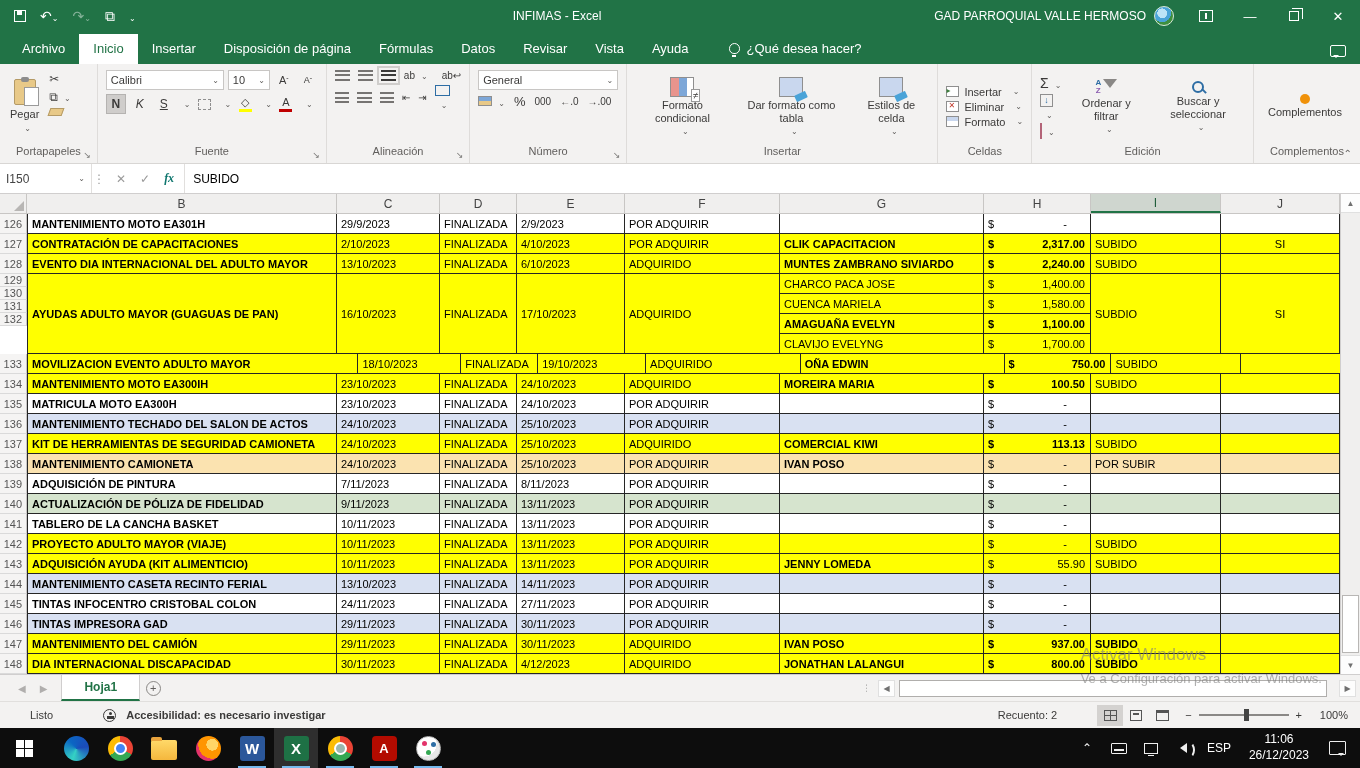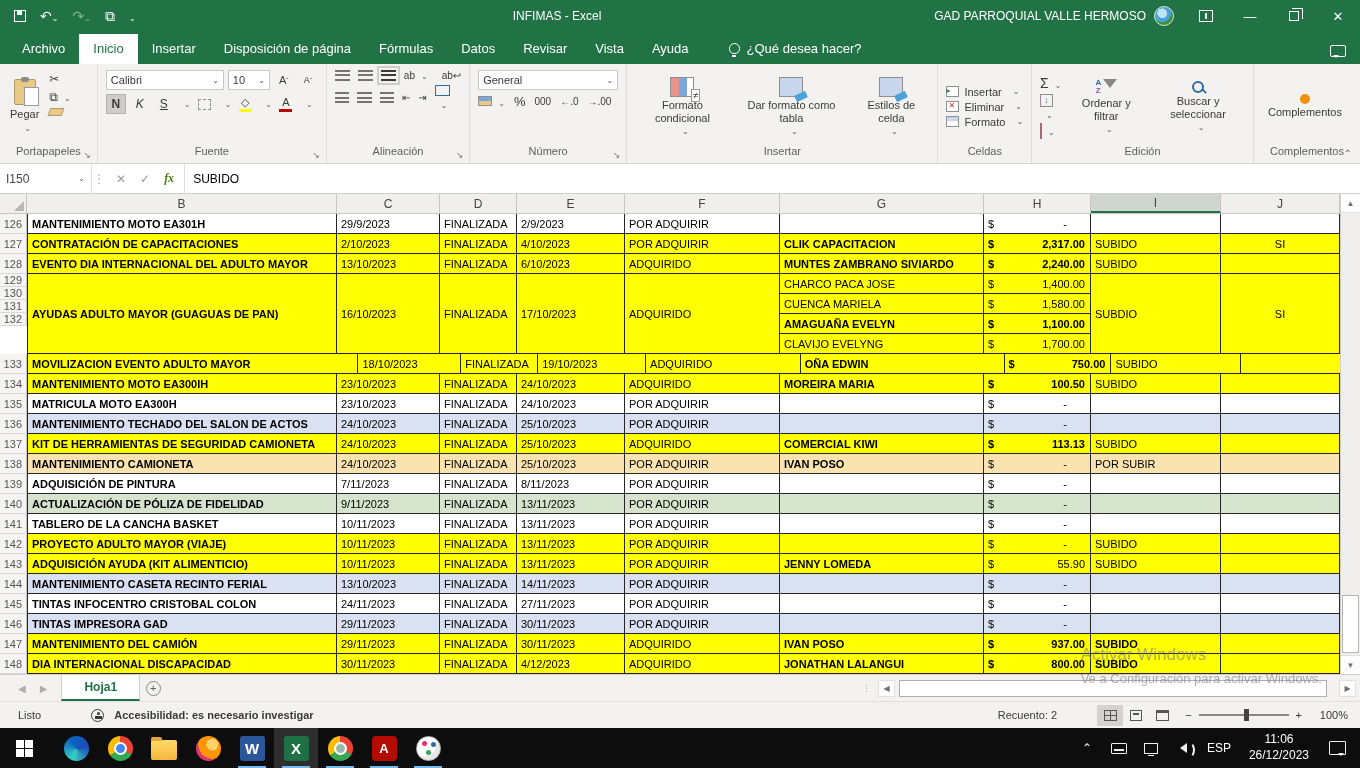--- a/index.html
+++ b/index.html
@@ -84,21 +84,21 @@
   .mag { width:12px; height:12px; border:2px solid #2d6da4; border-radius:50%; position:relative; }
   .mag:after { content:""; position:absolute; width:6px; height:2px; background:#2d6da4; transform:rotate(45deg); right:-5px; bottom:-1px; }
   .dot-org { width:10px; height:10px; border-radius:50%; background:#f0920a; }
   .collapse-chev { position:absolute; right:8px; bottom:4px; color:#605e5c; font-size:10px; }
 
   
   .fbar { height:30px; background:#fff; border-bottom:1px solid #d0cece; display:flex; align-items:stretch; flex:0 0 auto; font-size:12px; color:#444; }
   .namebox { width:92px; display:flex; align-items:center; padding:0 6px; justify-content:space-between; border-right:1px solid #e1dfdd; }
   .fbar-dots { width:14px; display:flex; align-items:center; justify-content:center; color:#a0a0a0; }
   .fbtns { display:flex; align-items:center; gap:14px; padding:0 10px; border-right:1px solid #e1dfdd; color:#9a9a9a; }
-  .fx { font-style:italic; font-family:"Liberation Serif",serif; font-weight:bold; color:#4d7c0f; }
+  .fx { font-style:italic; font-family:"Liberation Serif",serif; font-weight:bold; color:#0f766e; }
   .fvalue { flex:1; display:flex; align-items:center; padding-left:8px; color:#000; }
 
   
   .gridwrap { position:relative; flex:0 0 auto; height:480px; background:#fff; }
   .colheaders { height:20px; display:flex; background:#f0efee; border-bottom:1px solid #c8c6c4; }
   .corner { width:27px; border-right:1px solid #c8c6c4; position:relative; background:#f0efee; }
   .corner:after { content:""; position:absolute; right:2px; bottom:2px; border-style:solid; border-width:0 0 10px 10px; border-color:transparent transparent #b8b6b4 transparent; }
   .chead { display:flex; align-items:center; justify-content:center; font-size:12px; color:#444; border-right:1px solid #c8c6c4; }
   .chead.sel { background:#cfd6cf; border-bottom:2px solid #217346; color:#1e5c38; }
   .rowsarea { position:relative; }
@@ -127,21 +127,21 @@
   .addsheet { width:26px; display:flex; align-items:center; justify-content:center; }
   .plus-circ { width:15px; height:15px; border:1px solid #8a8886; border-radius:50%; display:flex; align-items:center; justify-content:center; font-size:11px; color:#605e5c; }
   .hscroll { position:absolute; right:0; top:0; bottom:0; display:flex; align-items:center; gap:2px; padding-right:4px; }
   .split-dots { color:#a0a0a0; font-size:9px; letter-spacing:1px; margin-right:4px; }
   .hs-btn { width:17px; height:17px; background:#fdfdfd; border:1px solid #e0e0e0; display:flex; align-items:center; justify-content:center; font-size:8px; color:#707070; }
   .hs-track { width:440px; height:17px; position:relative; }
   .hs-thumb { position:absolute; left:2px; top:0; height:17px; width:428px; background:#fff; border:1px solid #b0aeac; }
 
   
   .statusbar { height:27px; background:#f3f2f1; border-top:1px solid #e1dfdd; display:flex; align-items:center; font-size:11px; color:#3b3a39; flex:0 0 auto; }
-  .sb-left { display:flex; align-items:center; gap:10px; padding-left:18px; }
+  .sb-left { display:flex; align-items:center; gap:10px; padding-left:30px; }
   .acc-ic { width:13px; height:13px; border:1.2px solid #3b3a39; border-radius:50%; position:relative; }
   .acc-ic:before { content:""; position:absolute; top:2px; left:4.5px; width:3px; height:3px; border-radius:50%; background:#3b3a39; }
   .acc-ic:after { content:""; position:absolute; top:6px; left:2.5px; width:7px; height:3px; background:#3b3a39; }
   .sb-right { margin-left:auto; display:flex; align-items:center; gap:10px; padding-right:12px; }
   .viewbtns { display:flex; }
   .viewbtn { width:26px; height:21px; display:flex; align-items:center; justify-content:center; }
   .viewbtn.on { background:#d4d2d0; }
   .vw-grid { width:13px; height:11px; border:1px solid #555; background:linear-gradient(#555 0 0) 50% 0/1px 100% no-repeat, linear-gradient(#555 0 0) 0 50%/100% 1px no-repeat; }
   .vw-page { width:12px; height:11px; border:1px solid #555; position:relative; }
   .vw-page:before { content:""; position:absolute; inset:2px 2px auto 2px; height:2px; background:#555; }

